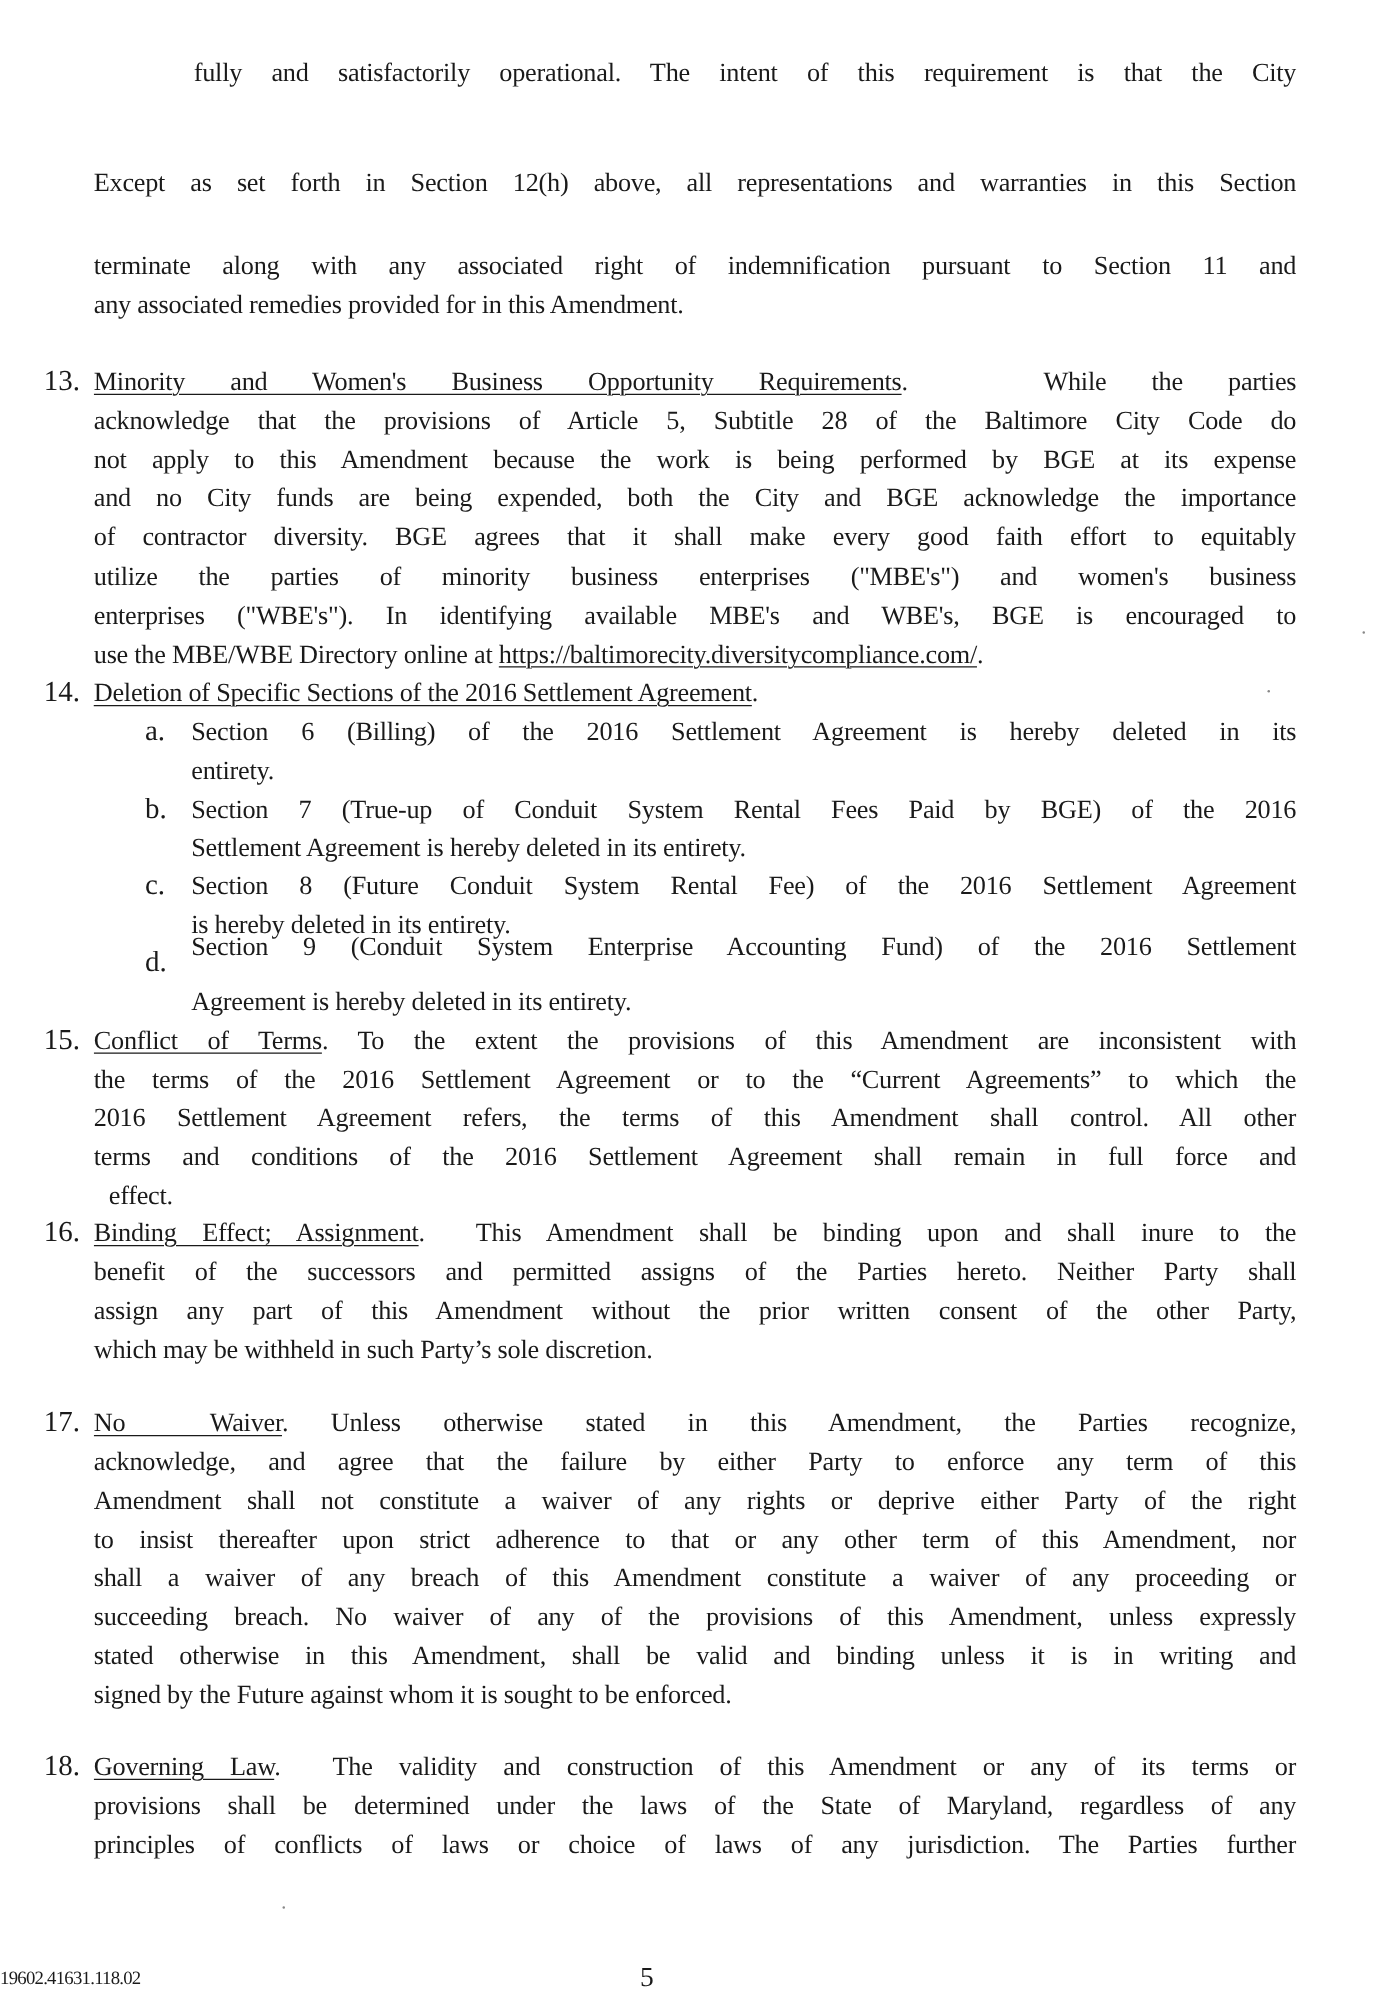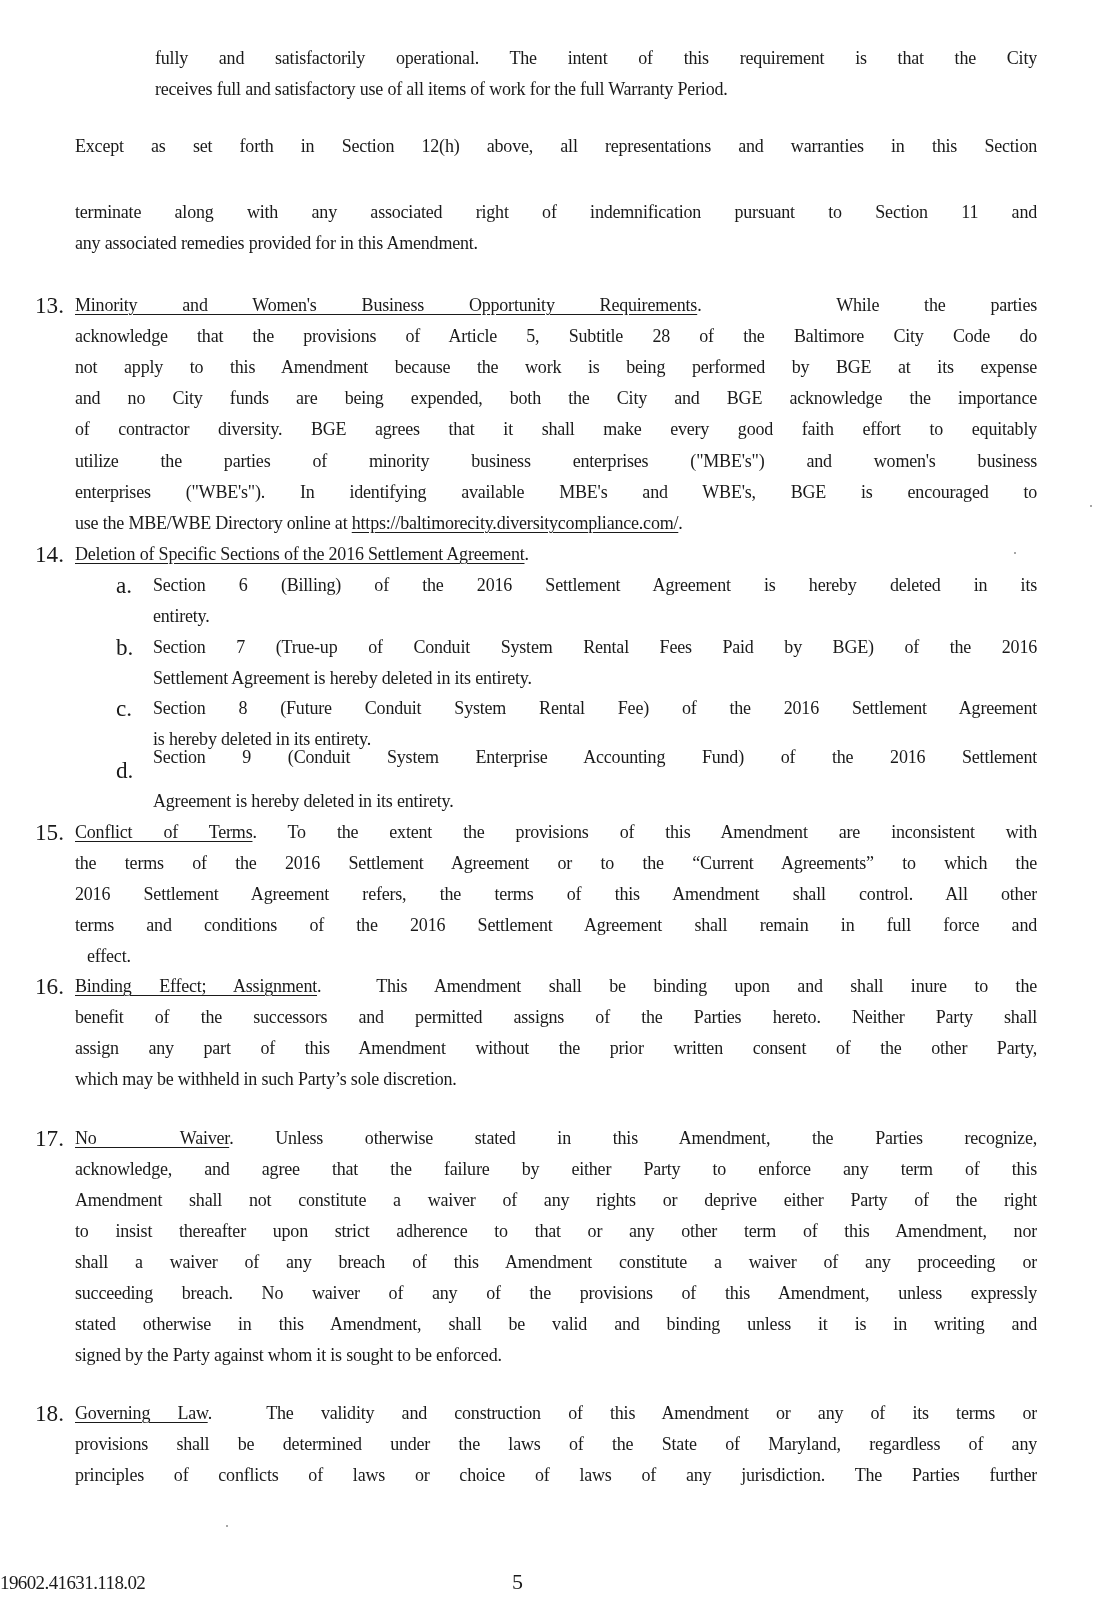--- a/index.html
+++ b/index.html
@@ -3,38 +3,37 @@
   <meta charset="utf-8">
   <style>
     html, body { margin: 0; padding: 0; }
     body {
       width: 1100px; height: 1600px; position: relative; overflow: hidden;
       background: #ffffff; color: #1a1a1a;
       font-family: "Liberation Serif", "DejaVu Serif", serif;
     }
     .page { position: absolute; inset: 0; }
     .line {
-      position: absolute; font-size: 18px; line-height: 32px; height: 32px;
+      position: absolute; font-size: 21px; line-height: 32px; height: 32px;
       white-space: nowrap; transform-origin: left top; letter-spacing: -0.2px;
     }
     .just { text-align: justify; text-align-last: justify; white-space: normal; overflow: hidden; }
     .num { position: absolute; font-size: 23.2px; line-height: 32px; }
     .u { text-decoration: underline; text-underline-offset: 3px; text-decoration-thickness: 1px; }
     .link { text-decoration: underline; text-underline-offset: 3px; text-decoration-thickness: 1px; color: #1a1a1a; }
-    .footer-id { position: absolute; left: 0; top: 1573px; font-size: 19px; line-height: 20px; letter-spacing: -0.6px; }
+    .footer-id { position: absolute; left: 0; top: 1573px; font-size: 15px; line-height: 20px; letter-spacing: -0.6px; }
     .footer-page { position: absolute; left: 512px; top: 1570px; font-size: 22px; line-height: 24px; }
     .speck { position: absolute; width: 2px; height: 2px; background: #888; border-radius: 50%; }
   </style>
 </head>
 <body>
 
 <div class="page">
 
   <div class="line just" style="left:155px; top:42px; width:882px;">fully and satisfactorily operational.  The intent of this requirement is that the City</div>
-  <div class="line" style="left:155px; top:73px;">receives full and satisfactory use of all items of work for the full Warranty Period.</div>
 
   <div class="line just" style="left:75px; top:130px; width:962px;">Except as set forth in Section 12(h) above, all representations and warranties in this Section</div>
   <div class="line just" style="left:75px; top:196px; width:962px;">terminate along with any associated right of indemnification pursuant to Section 11 and</div>
   <div class="line" style="left:75px; top:227px;">any associated remedies provided for in this Amendment.</div>
 
   <div>
     <span class="num" style="left:35px; top:289px;">13.</span>
     <div class="line just" style="left:75px; top:289px; width:962px;">
       <span class="u">Minority and Women's Business Opportunity Requirements</span><span>.</span>&nbsp;&nbsp;&nbsp;<span>While the parties</span>
     </div>
@@ -97,21 +96,21 @@
     <span class="num" style="left:35px; top:1122px;">17.</span>
     <div class="line just" style="left:75px; top:1122px; width:962px;">
       <span class="u" style="white-space:pre;">No  Waiver</span><span>.</span> <span>Unless otherwise stated in this Amendment, the Parties recognize,</span>
     </div>
     <div class="line just" style="left:75px; top:1153px; width:962px;">acknowledge, and agree that the failure by either Party to enforce any term of this</div>
     <div class="line just" style="left:75px; top:1184px; width:962px;">Amendment shall not constitute a waiver of any rights or deprive either Party of the right</div>
     <div class="line just" style="left:75px; top:1215px; width:962px;">to insist thereafter upon strict adherence to that or any other term of this Amendment, nor</div>
     <div class="line just" style="left:75px; top:1246px; width:962px;">shall a waiver of any breach of this Amendment constitute a waiver of any proceeding or</div>
     <div class="line just" style="left:75px; top:1277px; width:962px;">succeeding breach. No waiver of any of the provisions of this Amendment, unless expressly</div>
     <div class="line just" style="left:75px; top:1308px; width:962px;">stated otherwise in this Amendment, shall be valid and binding unless it is in writing and</div>
-    <div class="line" style="left:75px; top:1339px;">signed by the Party against whom it is sought to be enforced.</div>
+    <div class="line" style="left:75px; top:1339px;">signed by the Future against whom it is sought to be enforced.</div>
   </div>
 
   <div>
     <span class="num" style="left:35px; top:1397px;">18.</span>
     <div class="line just" style="left:75px; top:1397px; width:962px;">
       <span class="u">Governing Law</span><span>.</span>&nbsp; <span>The validity and construction of this Amendment or any of its terms or</span>
     </div>
     <div class="line just" style="left:75px; top:1428px; width:962px;">provisions shall be determined under the laws of the State of Maryland, regardless of any</div>
     <div class="line just" style="left:75px; top:1459px; width:962px;">principles of conflicts of laws or choice of laws of any jurisdiction. The Parties further</div>
   </div>

